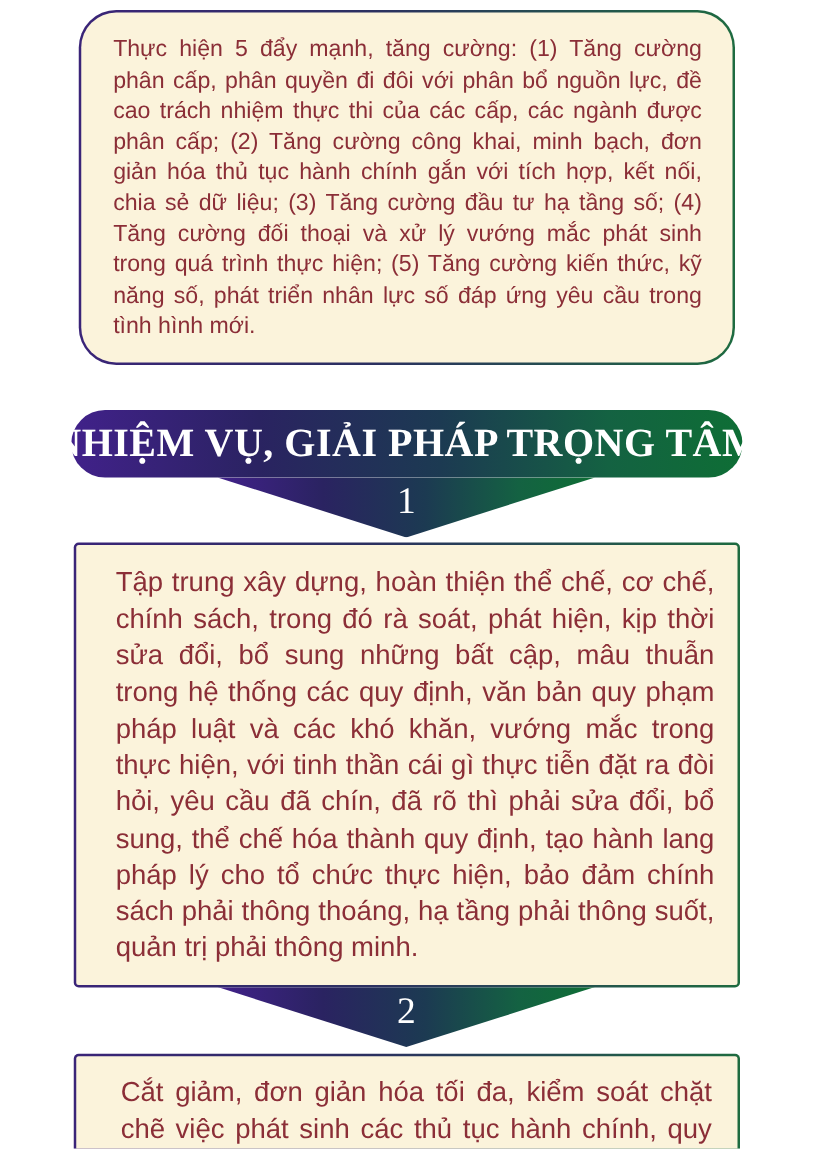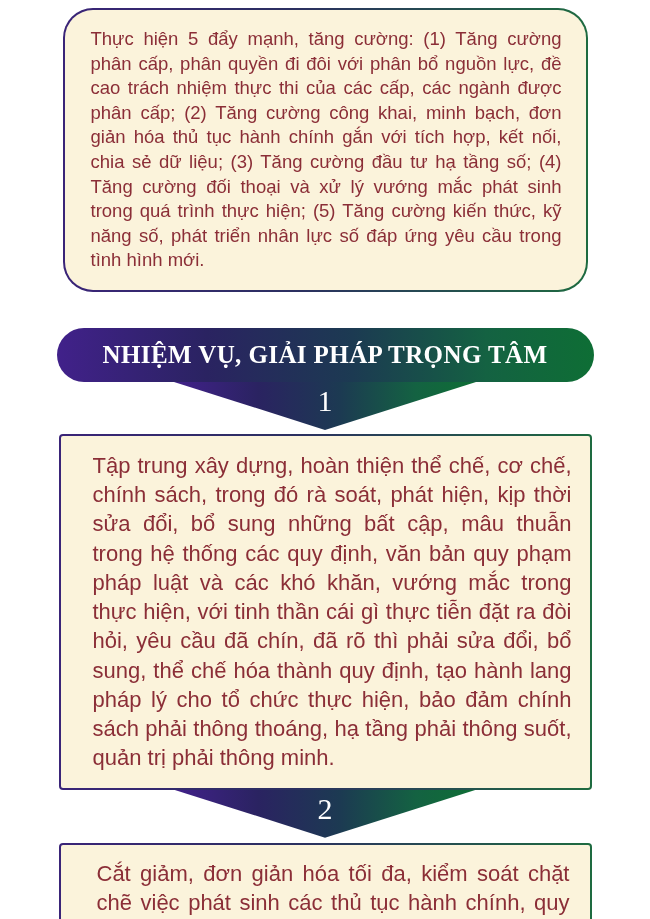--- a/index.html
+++ b/index.html
@@ -54,21 +54,21 @@
     border-radius: 27px;
     background: linear-gradient(90deg, #41218a 0%, #2a2361 28%, #1c3a52 55%, #146242 80%, #0e6e35 100%);
     display: flex;
     align-items: center;
     justify-content: center;
   }
   .banner-title {
     color: #ffffff;
     font-family: "Liberation Serif", serif;
     font-weight: bold;
-    font-size: 25px;
+    font-size: 32px;
     letter-spacing: 0.4px;
     white-space: nowrap;
   }
 
   
   .arrow {
     position: relative;
     width: 302px;
     height: 48px;
     margin: 0 auto;

